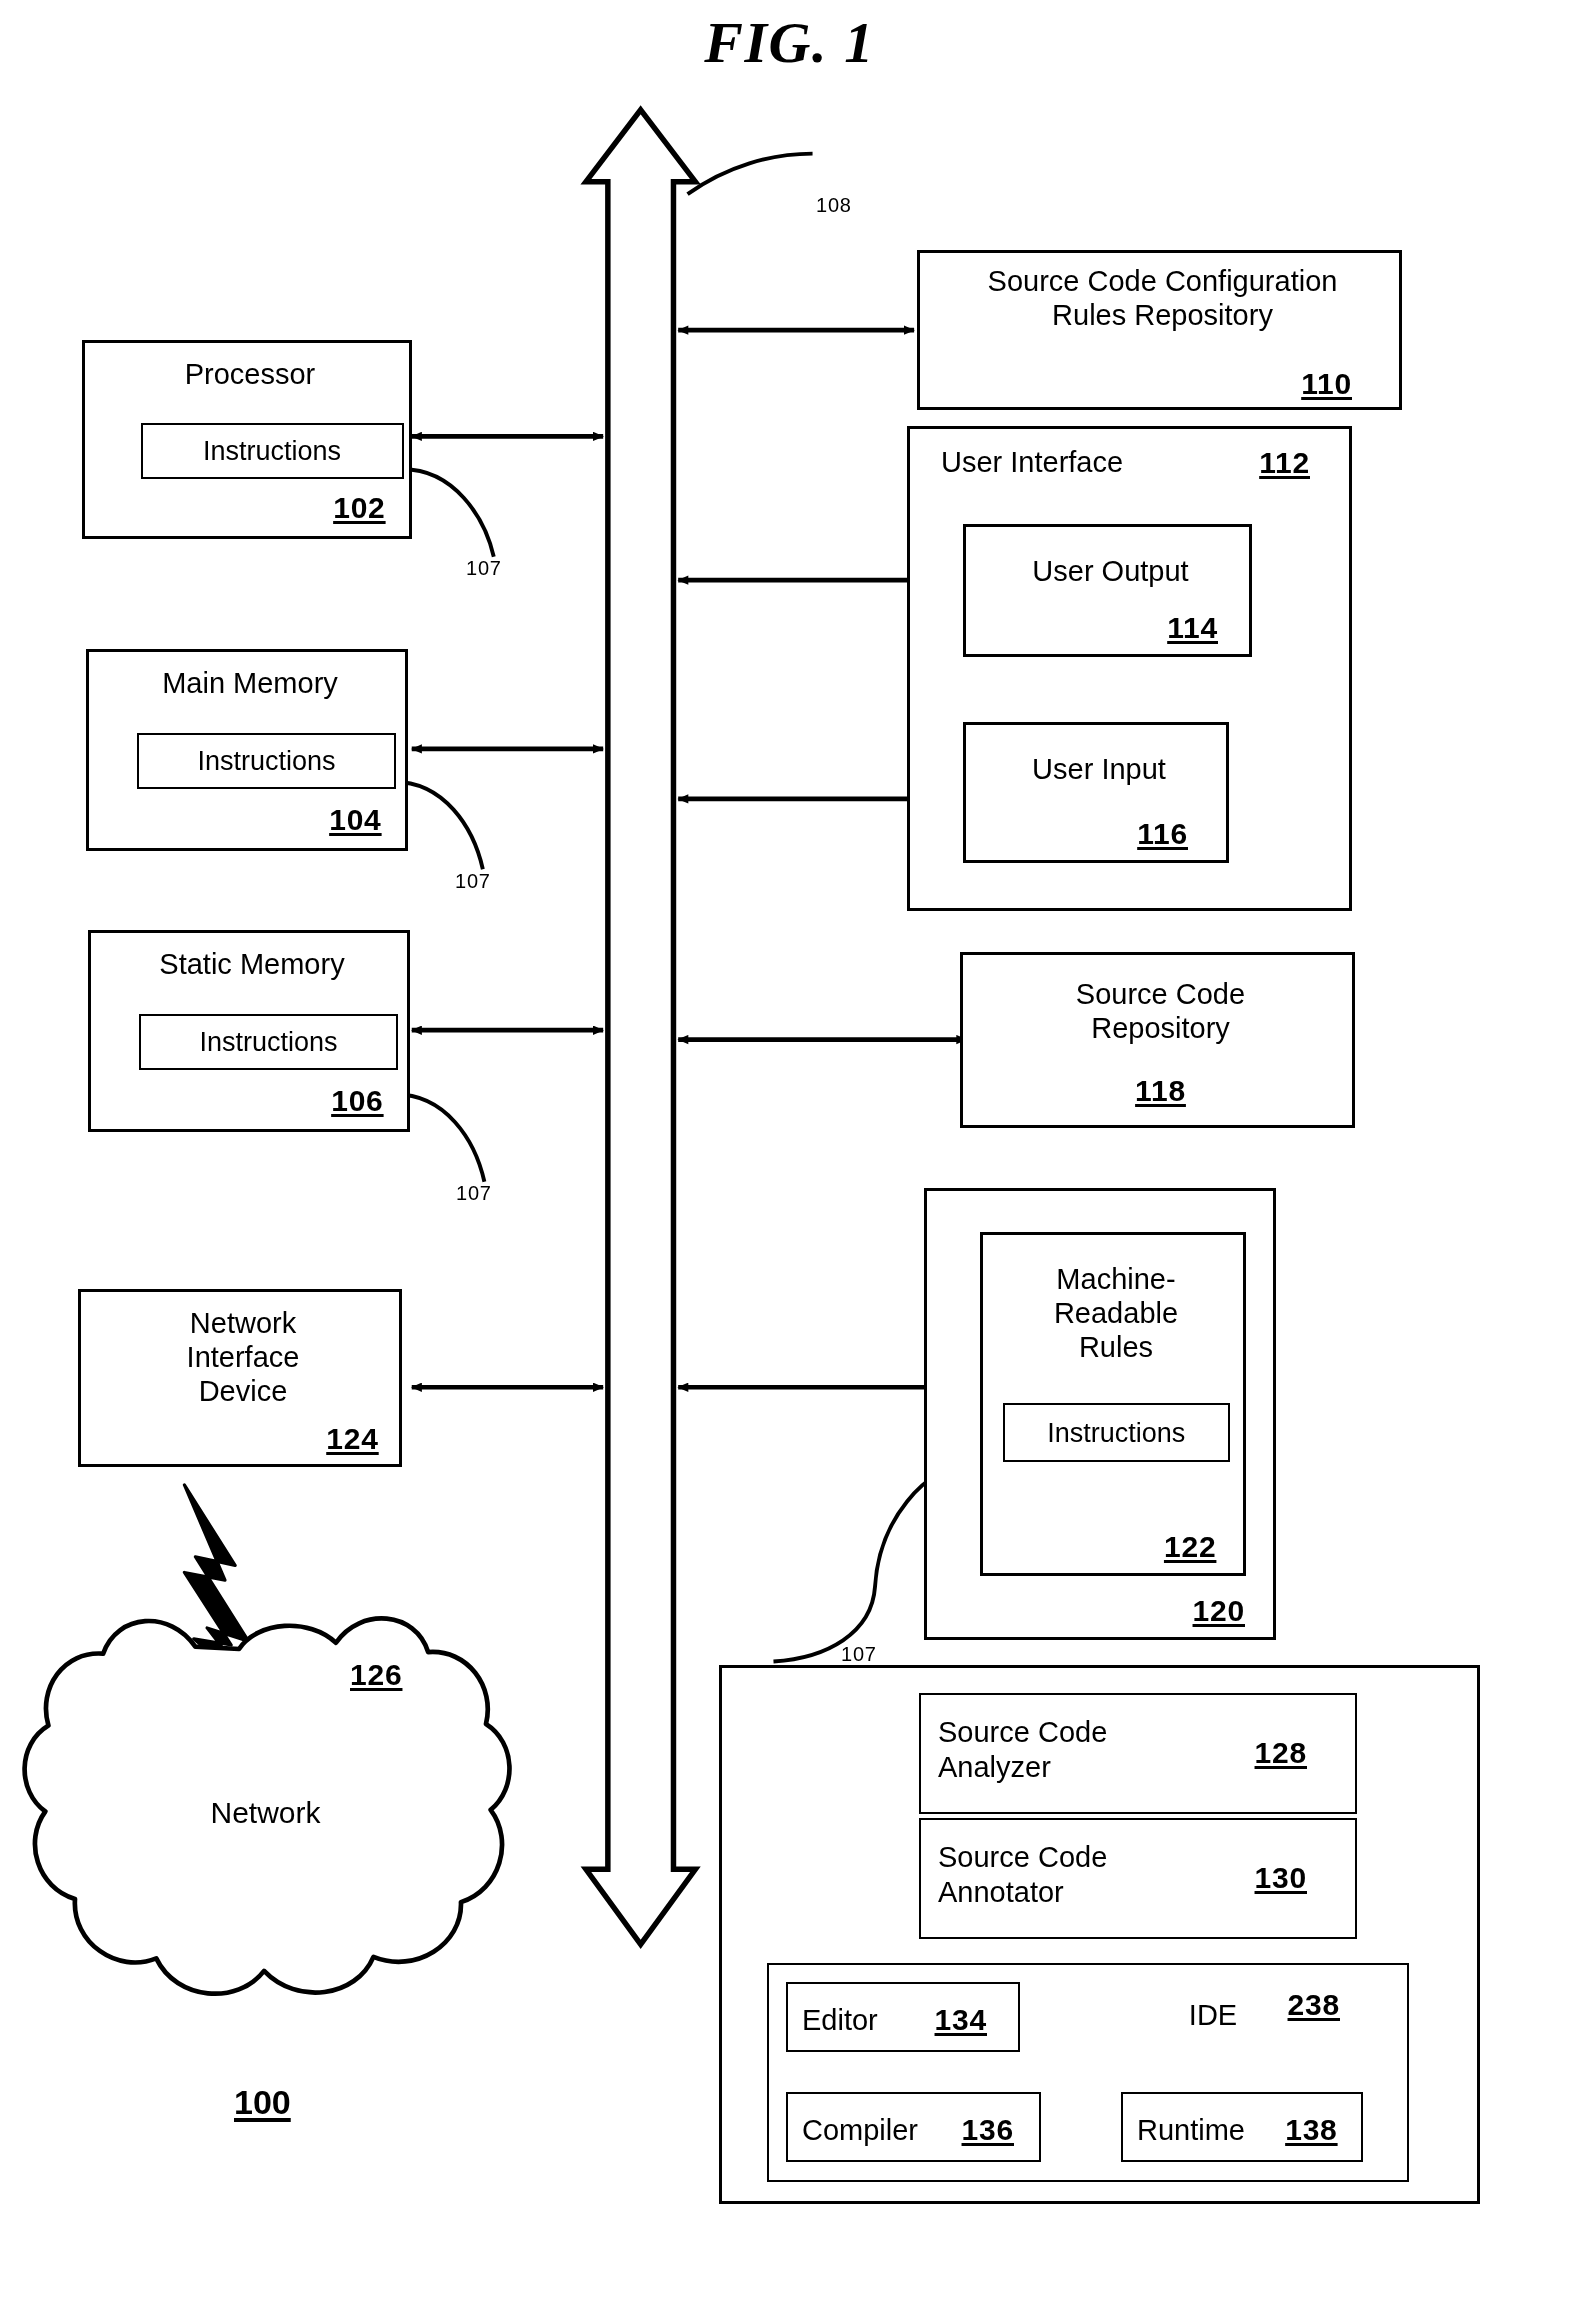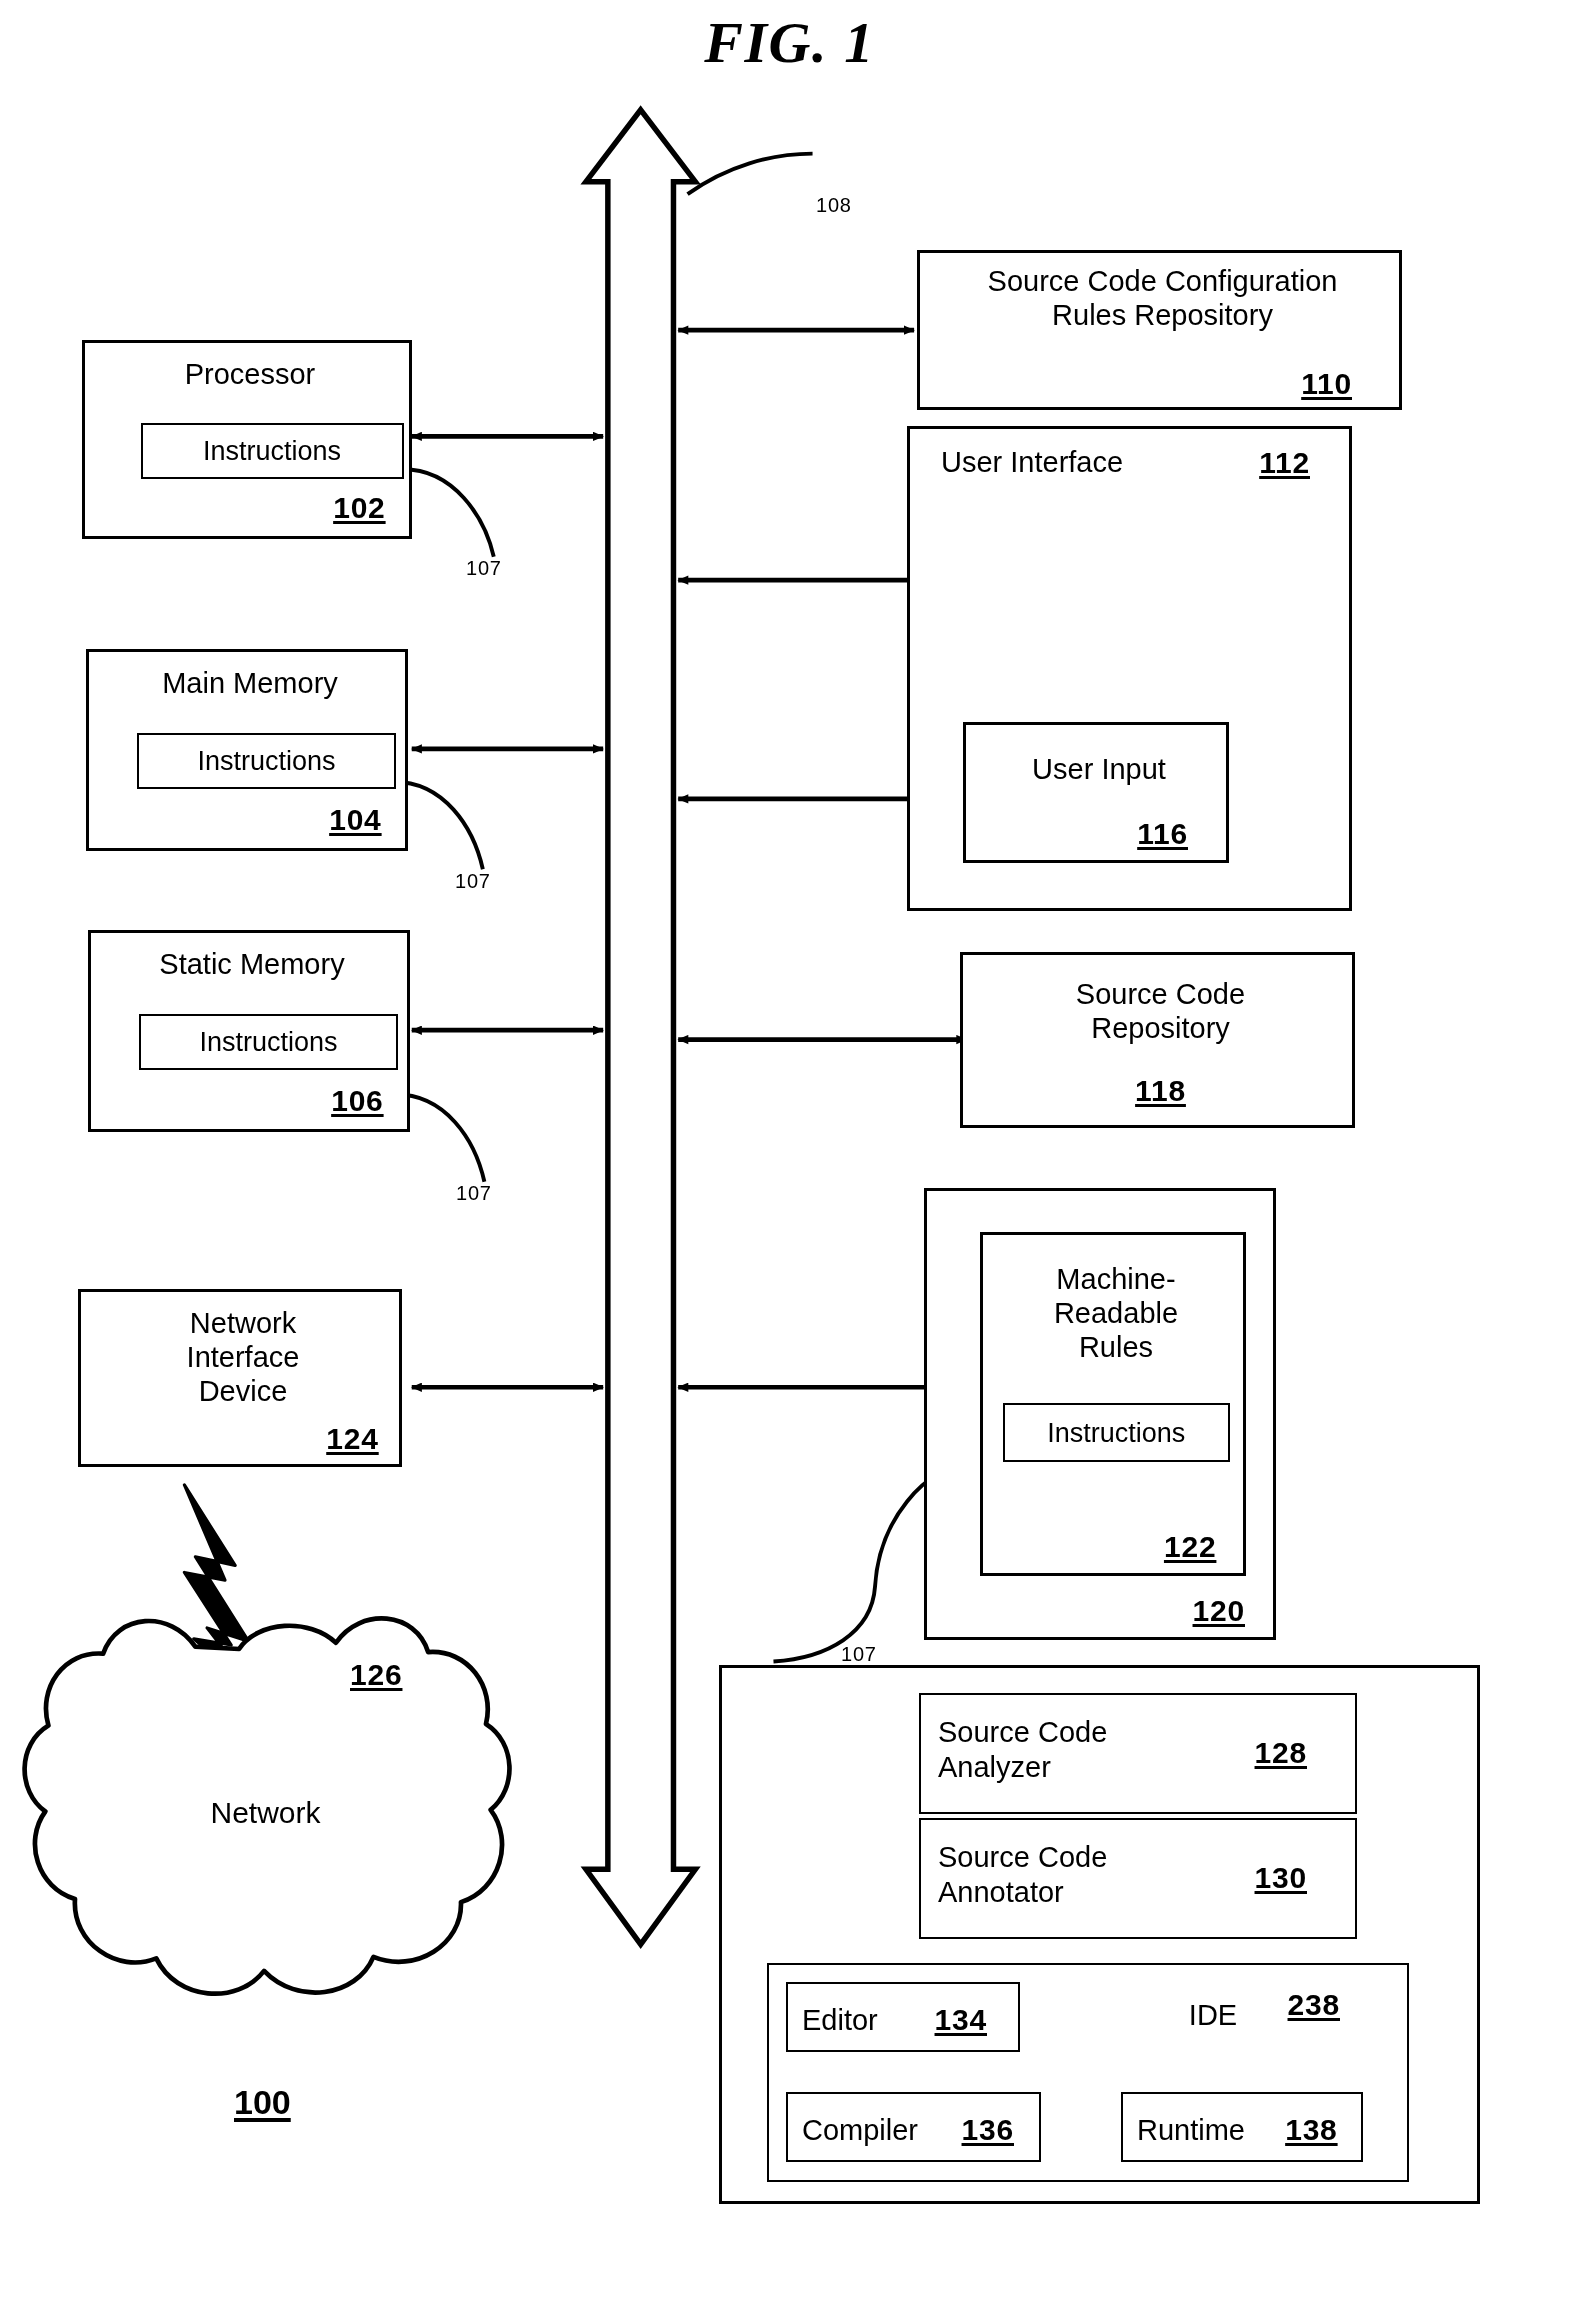--- a/index.html
+++ b/index.html
@@ -155,20 +155,24 @@
   <div class="box" style="left:917px;top:250px;width:485px;height:160px;">
     <div class="lbl" style="left:0;top:11px;width:485px;">Source Code Configuration
 Rules Repository</div>
     <div class="ref" style="right:47px;bottom:6.3px;">110</div>
   </div>
 
   <div class="box" style="left:907px;top:426px;width:445px;height:485px;">
     <div class="lbl" style="left:31px;top:15.6px;width:336px;text-align:left;">User Interface</div>
     <div class="ref" style="right:39px;top:17px;">112</div>
 
+    <div class="box" style="left:53px;top:95px;width:289px;height:133px;">
+      <div class="lbl" style="left:0;top:26.6px;width:289px;text-align:center;">User Output</div>
+      <div class="ref" style="right:31px;bottom:9.4px;">114</div>
+    </div>
 
     <div class="box" style="left:53px;top:293px;width:266px;height:141px;">
       <div class="lbl" style="left:0;top:26.6px;width:266px;text-align:center;">User Input</div>
       <div class="ref" style="right:38px;bottom:9.4px;">116</div>
     </div>
   </div>
 
   <div class="box" style="left:960px;top:952px;width:395px;height:176px;">
     <div class="lbl" style="left:0;top:22px;width:395px;">Source Code
 Repository</div>

